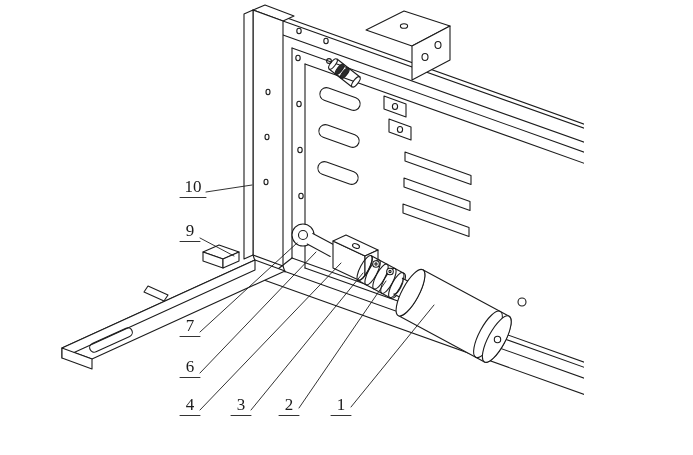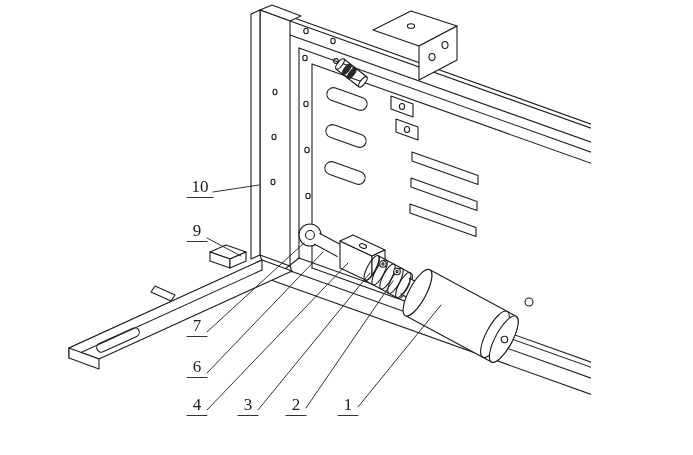--- a/index.html
+++ b/index.html
@@ -1,18 +1,18 @@
 <!DOCTYPE html>
 <html><head>
 <meta charset="utf-8">
 <style>
   html,body{margin:0;padding:0;background:#ffffff;}
   .stage{
     width:584px;height:455px;position:relative;background:#ffffff;
-    font-family:"Liberation Serif", serif;overflow:hidden;padding-left:7px;
+    font-family:"Liberation Serif", serif;overflow:hidden;
   }
   svg{display:block;}
   .callout text{
     font-family:"Liberation Serif", serif;
     font-size:17px;
     fill:#1c1c1c;
   }
 </style>
 </head>
 <body>

